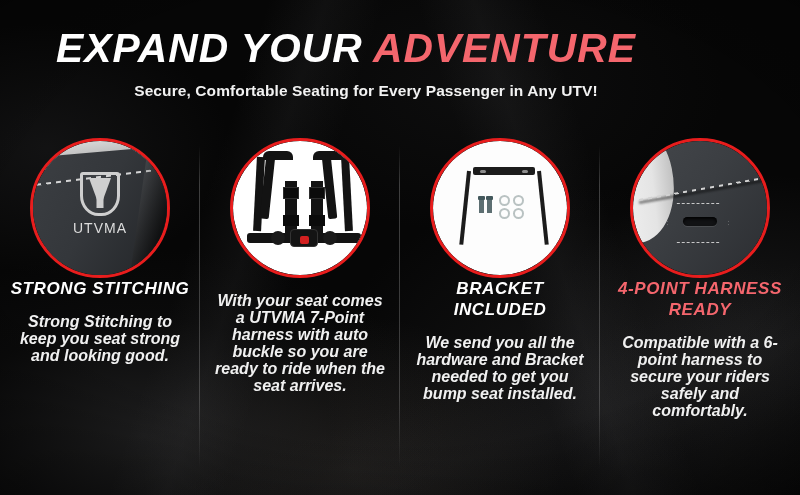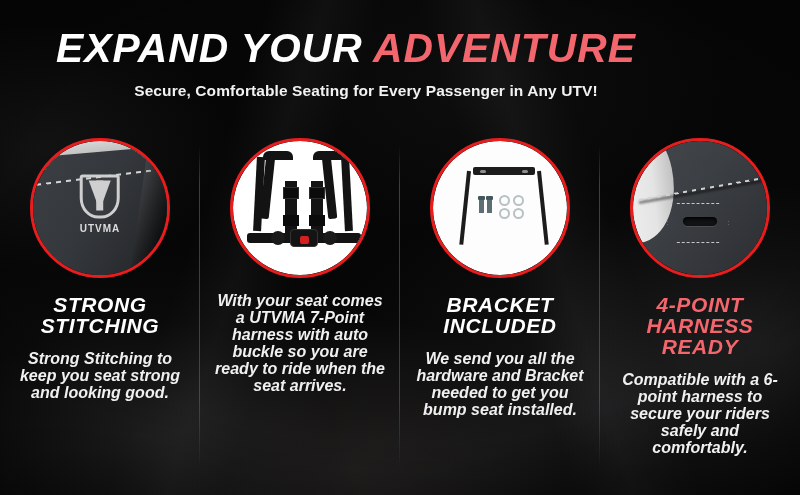--- a/index.html
+++ b/index.html
@@ -159,22 +159,22 @@
   }
   .m1-shield::after {
     content:"";
     position:absolute; left:50%; top:3px;
     transform:translateX(-50%);
     width:7px; height:30px;
     background:#cfcfcf;
   }
   .m1-word {
     margin-top:4px;
-    font-size:10px;
-    font-weight:bold;
+    font-size:14px;
+    font-weight:normal;
     letter-spacing:1px;
     color:#dcdcdc;
   }
 
   
   .m2-bg { position:absolute; inset:0; background:#ffffff; }
   .strap { position:absolute; background:#131313; }
   .m2-shoulderL { left:30px; top:14px; width:9px; height:64px; transform:rotate(6deg); border-radius:2px; }
   .m2-shoulderR { left:92px; top:14px; width:9px; height:64px; transform:rotate(-6deg); border-radius:2px; }
   .m2-loopL { left:30px; top:10px; width:30px; height:9px; border-radius:6px 6px 0 0; }
@@ -269,22 +269,22 @@
   .m4-slot {
     position:absolute; left:50px; top:76px;
     width:34px; height:9px;
     background:#111214;
     border-radius:5px;
     box-shadow:inset 0 2px 3px rgba(0,0,0,0.9), 0 1px 0 rgba(255,255,255,0.10);
   }
 
   
   .feat-title {
-    margin-top:16px;
-    font-size:21px;
+    margin-top:0;
+    font-size:17px;
     line-height:21px;
     font-weight:bold;
     font-style:italic;
     letter-spacing:0.6px;
     text-align:center;
     font-family:"Liberation Sans Narrow","Liberation Sans", sans-serif;
     text-transform:uppercase;
   }
   .feat-title.white { color:#ffffff; }
   .feat-title.red { color:#f4666d; }

